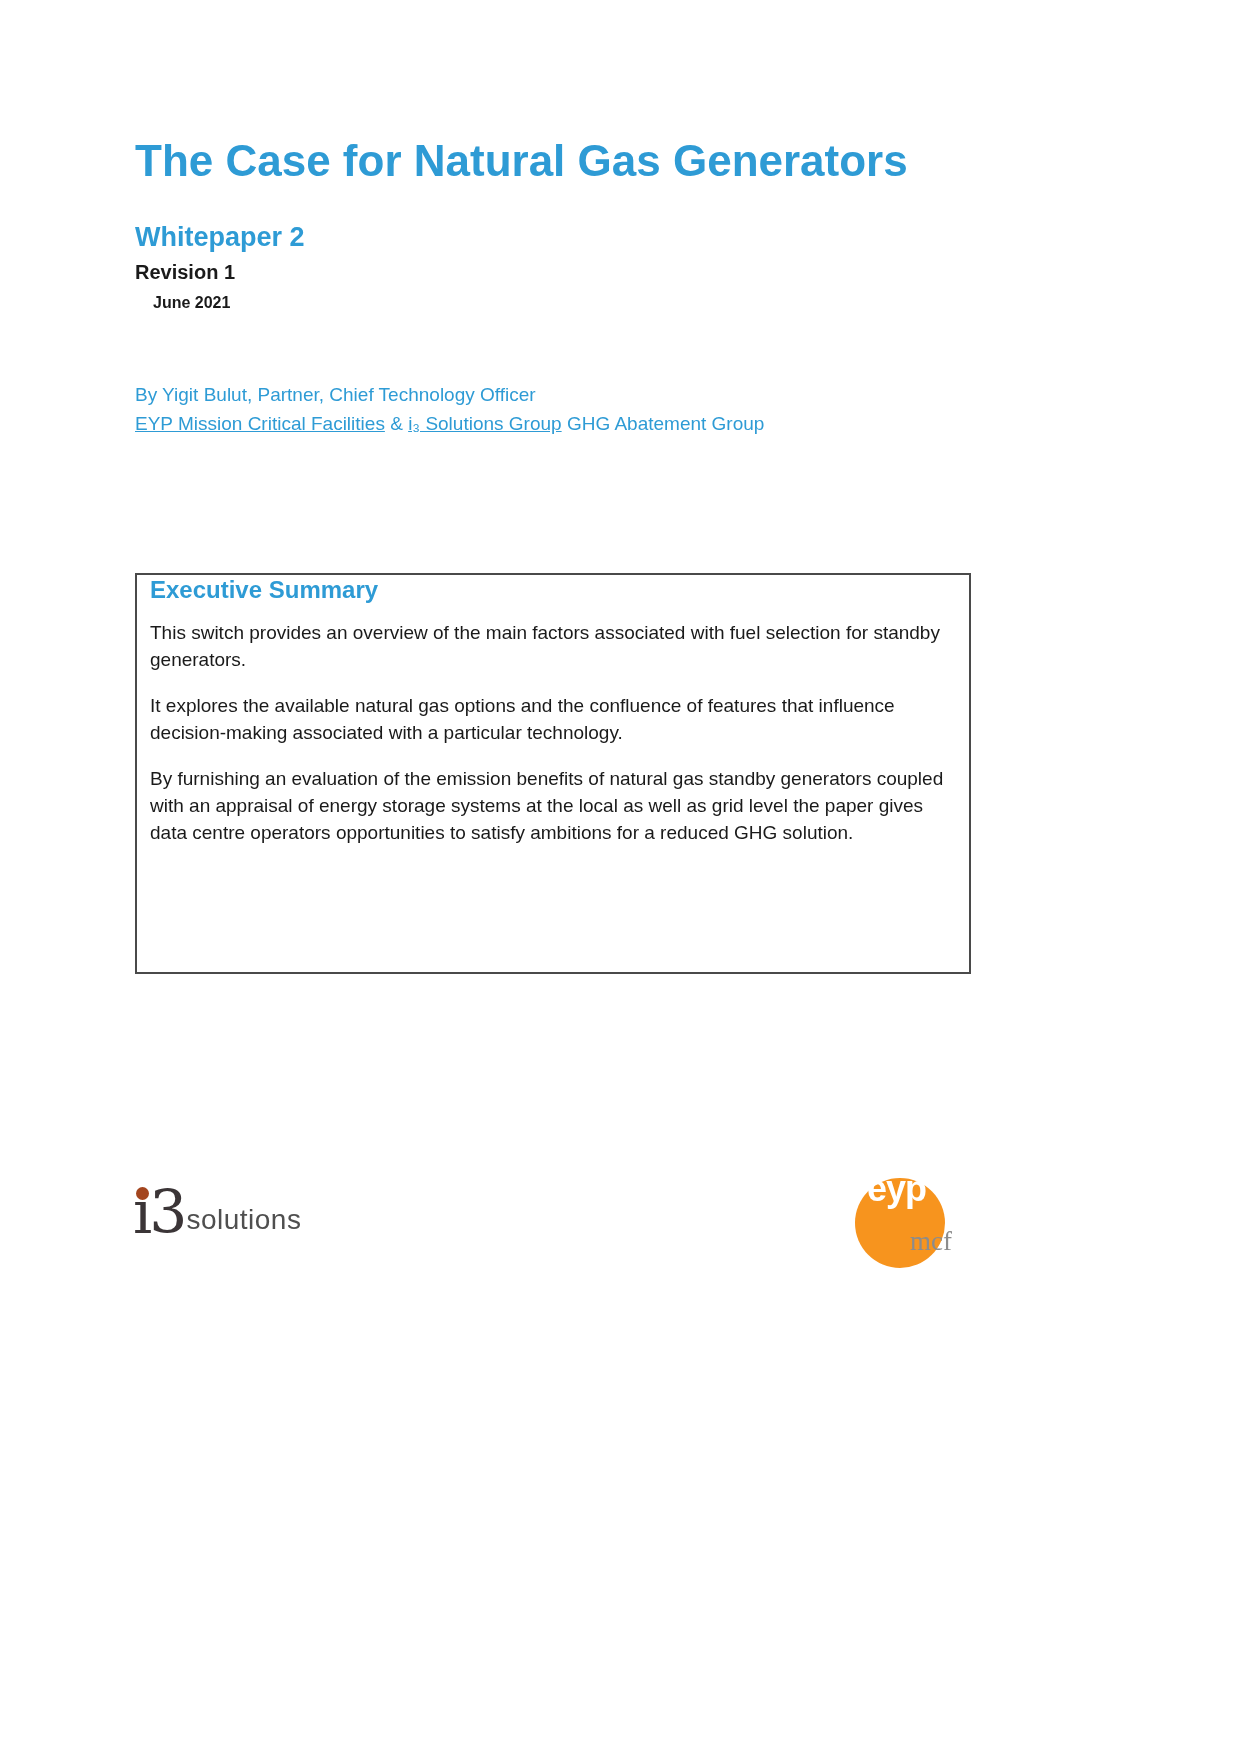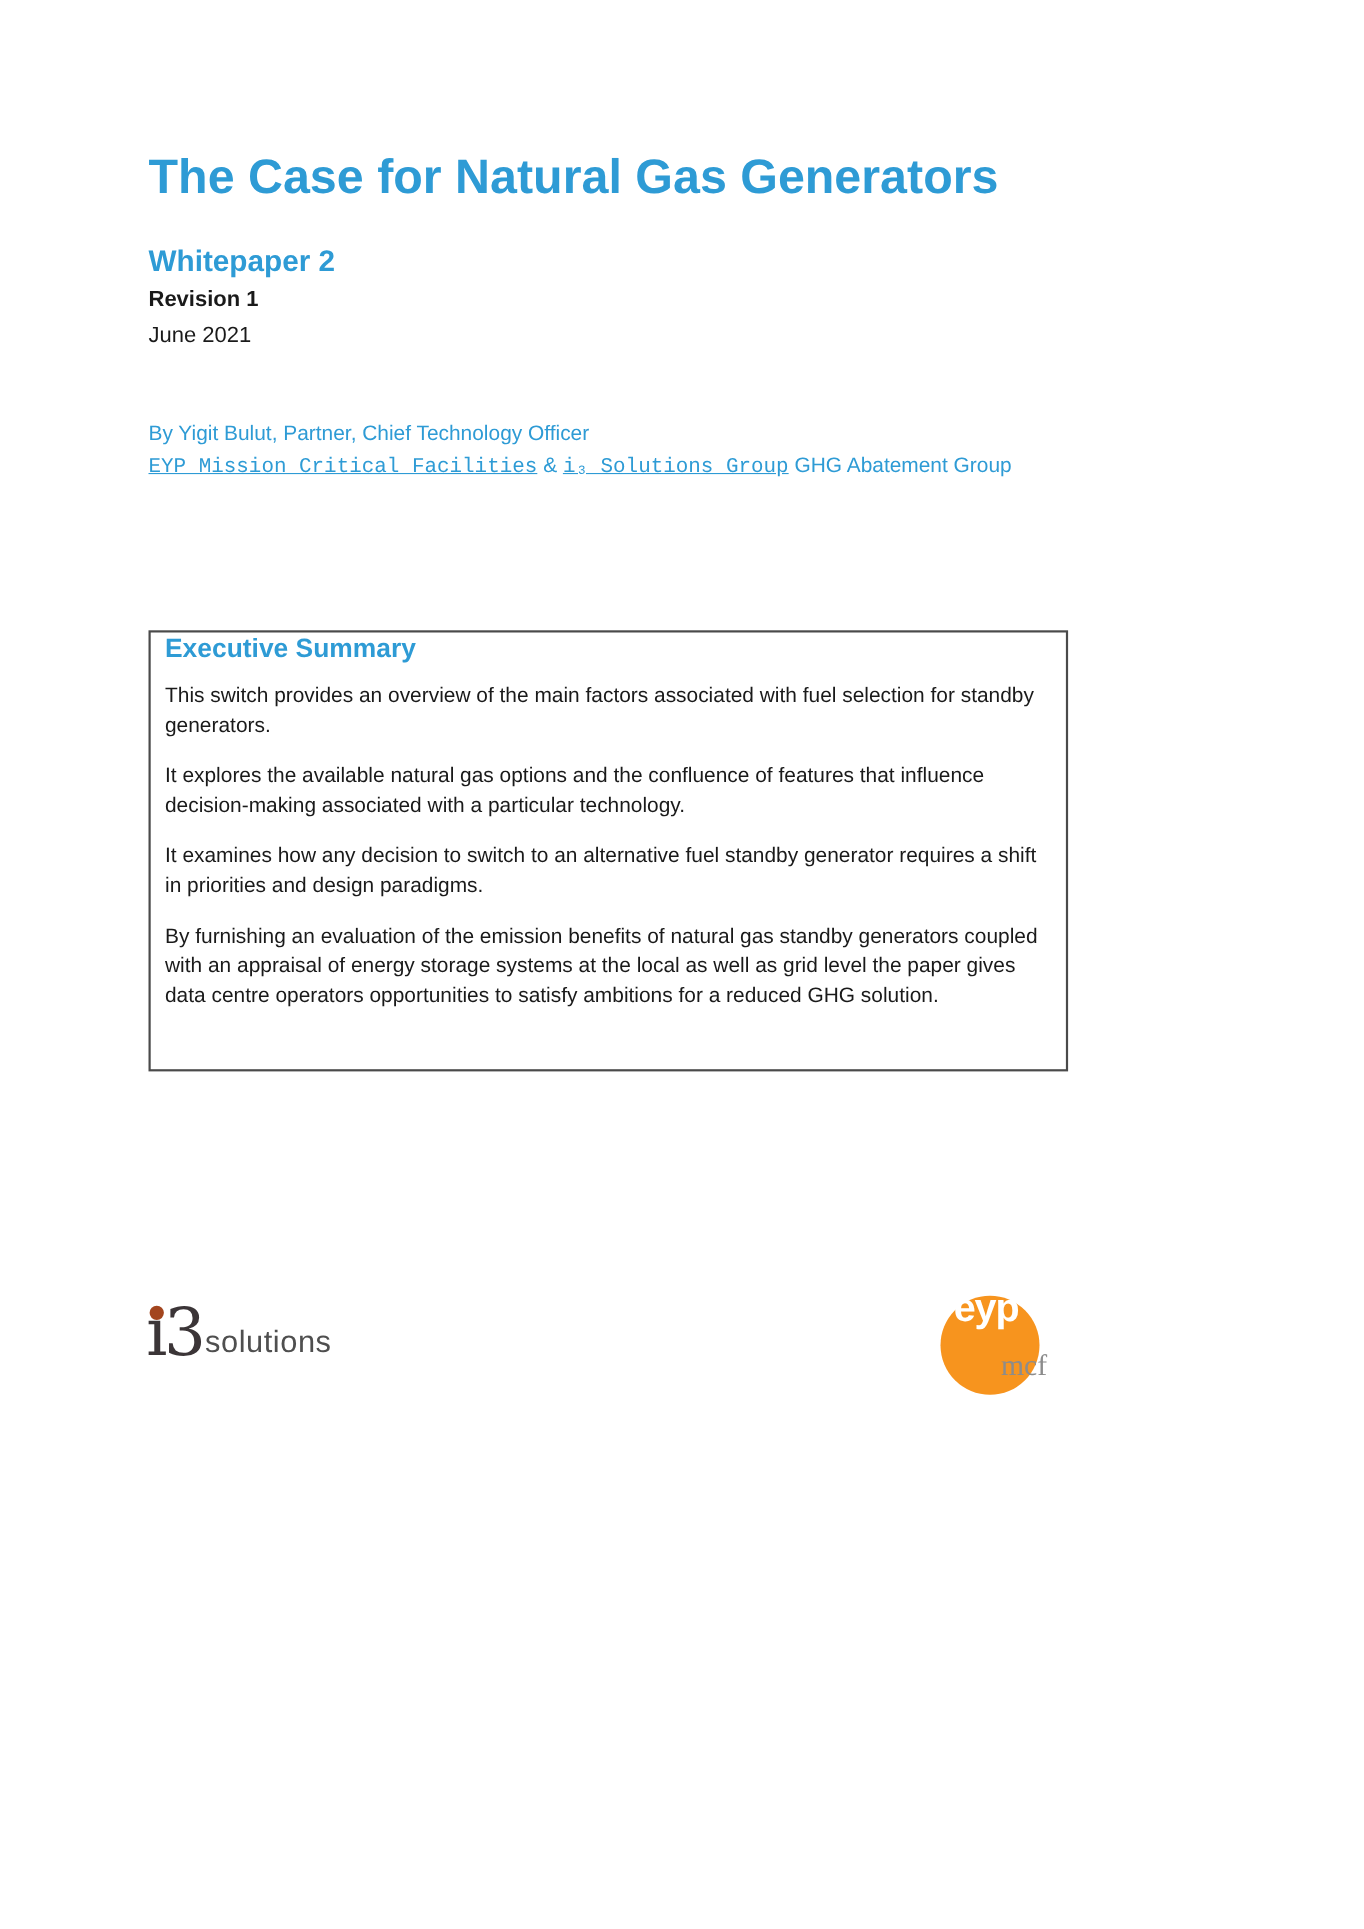--- a/index.html
+++ b/index.html
@@ -29,28 +29,29 @@
   .doc-subtitle{
     position:absolute;left:135px;top:222px;
     font-size:27px;font-weight:700;color:var(--accent);
   }
   .doc-revision{
     position:absolute;left:135px;top:261px;
     font-size:20px;
     font-weight:bold;
   }
   .doc-date{
-    position:absolute;left:135px;top:294px;
-    font-size:20px;
+    position:absolute;left:153px;top:294px;
+    font-size:16px;
+    font-weight:bold;
   }
   .author-block{
     position:absolute;left:135px;top:380px;width:900px;
     font-size:19px;line-height:29px;color:var(--accent);
   }
-  .author-block a{color:var(--accent);text-decoration:underline;cursor:pointer;font-family:Liberation Mono, monospace;}
+  .author-block a{color:var(--accent);text-decoration:underline;cursor:pointer;}
   .exec-box{
     position:absolute;left:135px;top:573px;width:836px;height:401px;
     border:2px solid var(--box-border);
     padding:1px 15px 15px 13px;
     background:#ffffff;
   }
   .exec-heading{
     font-size:24px;font-weight:700;color:var(--accent);
     margin-bottom:16px;
   }
@@ -123,21 +124,20 @@
       <span>&amp;</span>
       <a>i₃ Solutions Group</a>
       <span>GHG Abatement Group</span>
     </div>
   </div>
 
   <div class="exec-box">
     <h3 class="exec-heading">Executive Summary</h3>
     <p>This switch provides an overview of the main factors associated with fuel selection for standby generators.</p>
     <p>It explores the available natural gas options and the confluence of features that influence decision-making associated with a particular technology.</p>
-    <p>It examines how any decision to switch to an alternative fuel standby generator requires a shift in priorities and design paradigms.</p>
     <p>By furnishing an evaluation of the emission benefits of natural gas standby generators coupled with an appraisal of energy storage systems at the local as well as grid level the paper gives data centre operators opportunities to satisfy ambitions for a reduced GHG solution.</p>
   </div>
 
   <div class="i3-logo">
     <span class="i3-markwrap">
       <span class="i3-mark">i3</span>
       <span class="i3-dot"></span>
     </span>
     <span class="i3-word">solutions</span>
   </div>

